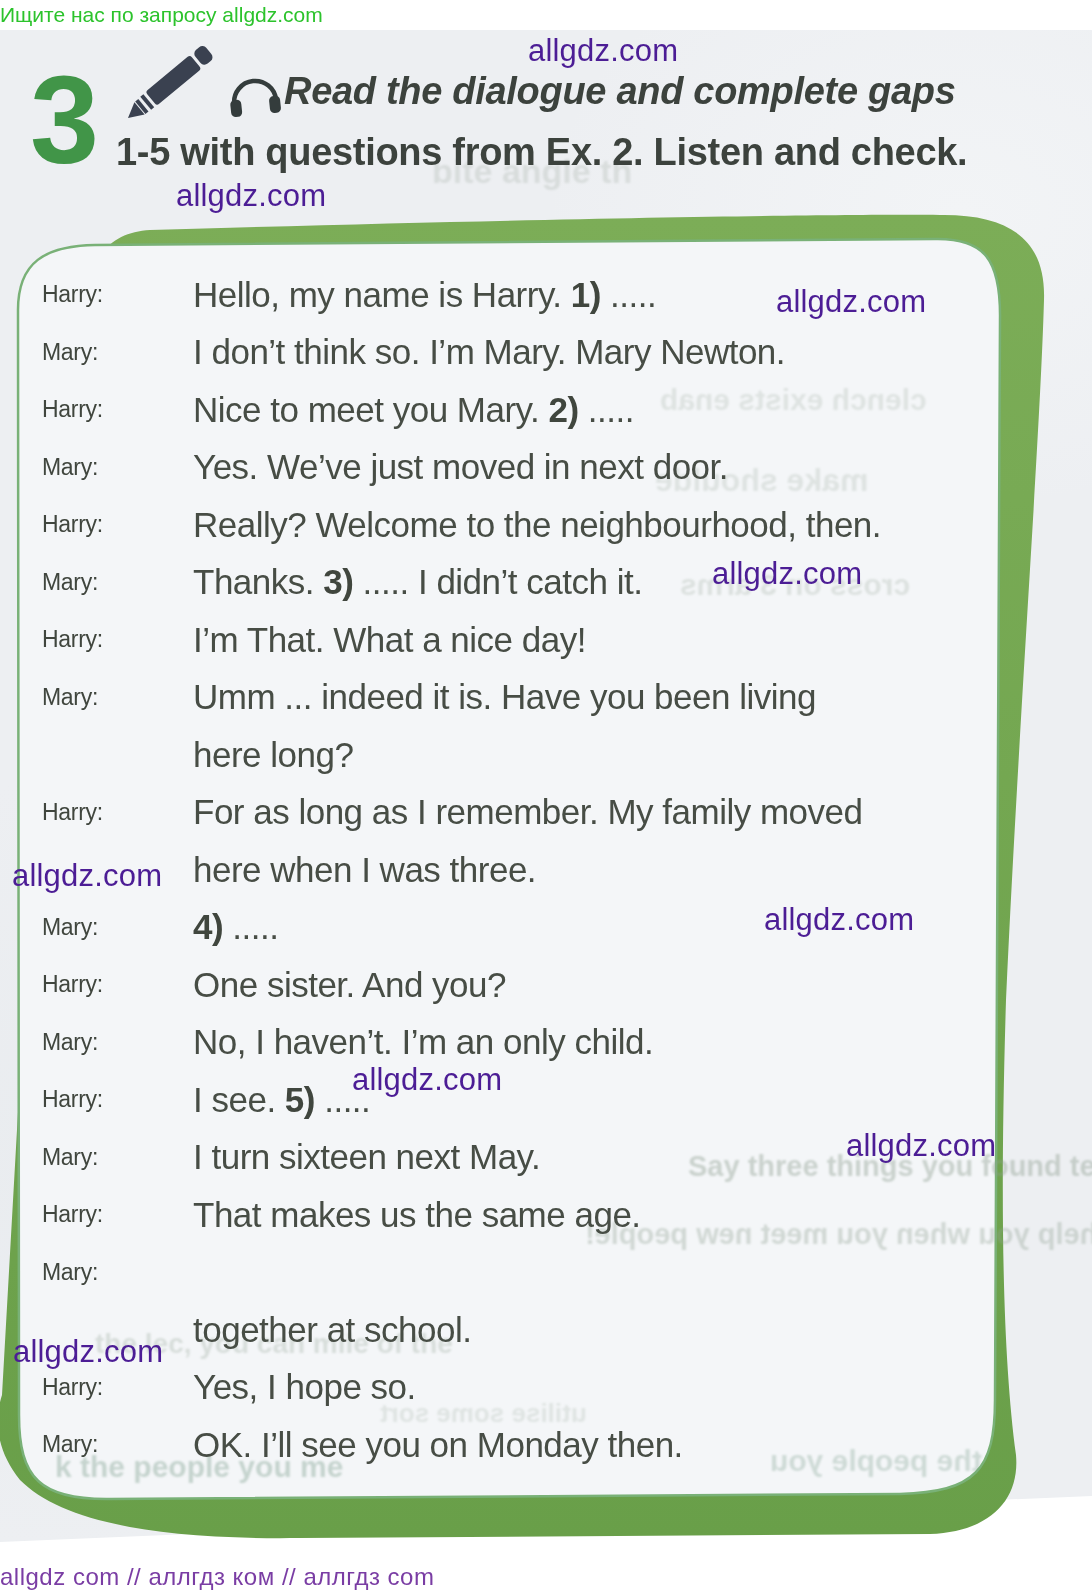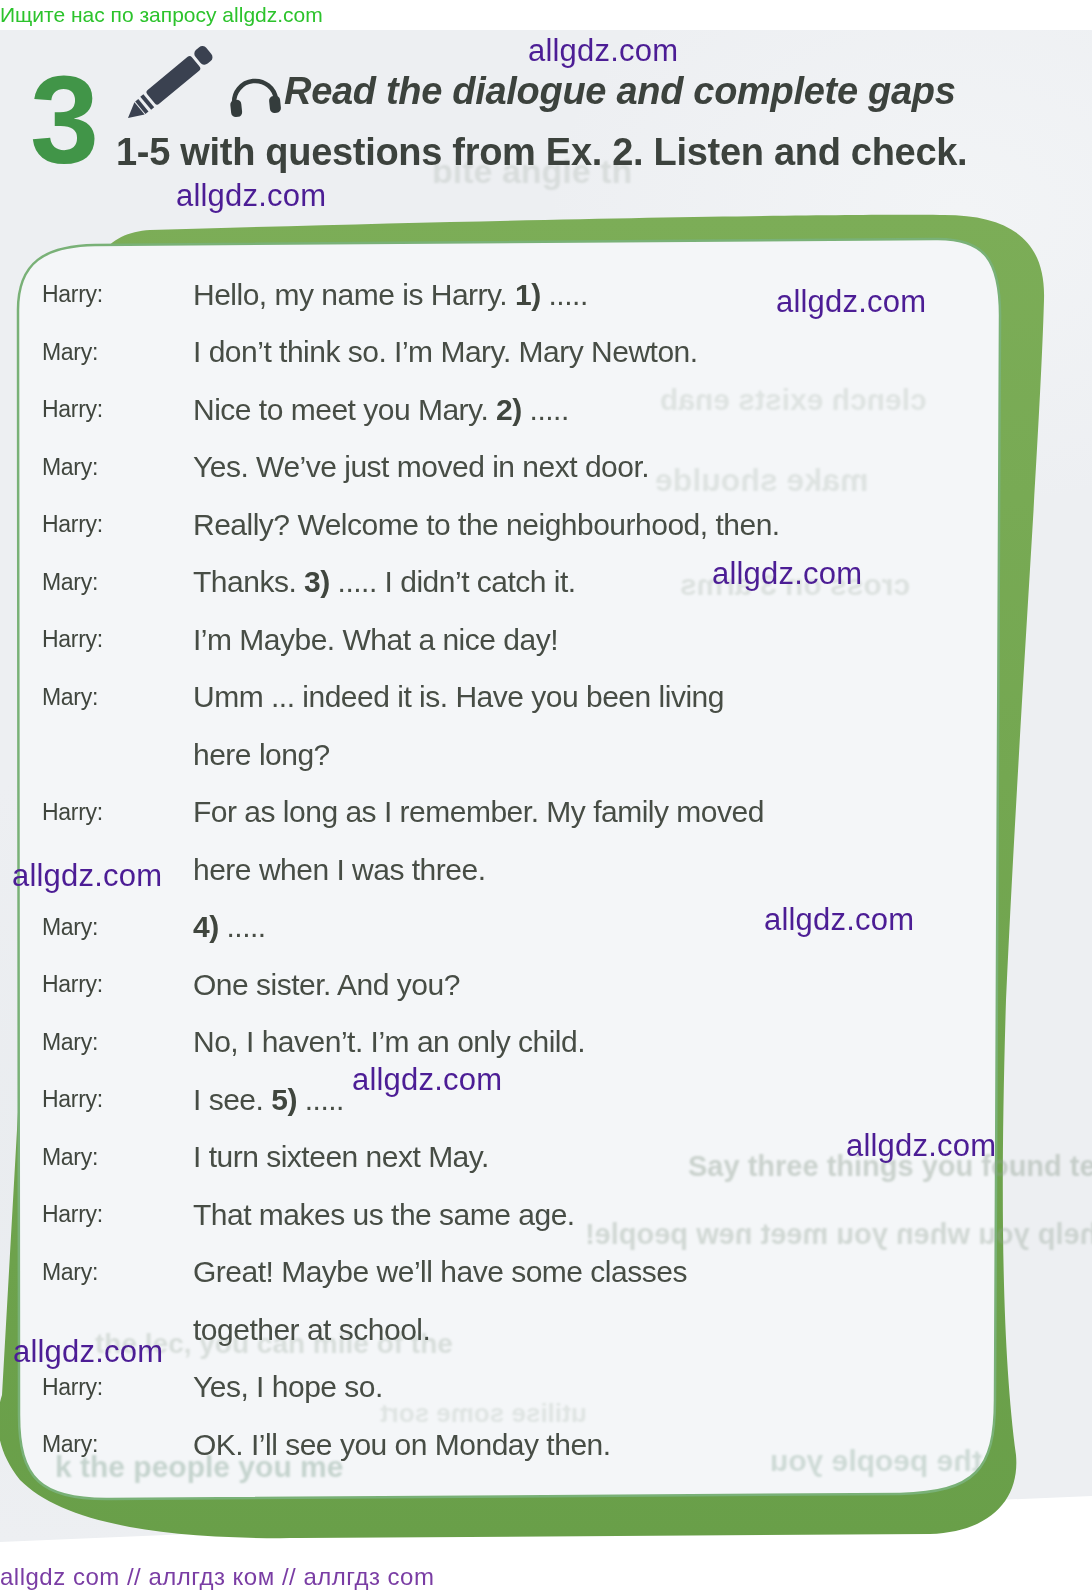--- a/index.html
+++ b/index.html
@@ -40,21 +40,21 @@
     position:absolute; left:42px; top:266px; width:956px; z-index:6;
   }
   .dline {
     display:flex; height:57.5px; align-items:center; white-space:nowrap;
   }
   .spk {
     flex:0 0 151px; font-weight:400; font-size:23px; color:#40463e;
     letter-spacing:-0.3px;
   }
   .txt {
-    font-size:30px; color:#474d45; letter-spacing:-0.5px;
+    font-size:35px; color:#474d45; letter-spacing:-0.5px;
   }
   .txt b { font-weight:700; color:#40463e; }
 
   .wm {
     position:absolute; font-size:31px; color:#4c1d95; z-index:20;
     white-space:nowrap; letter-spacing:0.2px;
   }
   .bleed {
     position:absolute; font-weight:700; white-space:nowrap; z-index:4;
     filter: blur(1.2px);
@@ -156,21 +156,21 @@
       <div class="dline">
         <span class="spk">Harry:</span>
         <span class="txt"><span>Really? Welcome to the neighbourhood, then.</span></span>
       </div>
       <div class="dline">
         <span class="spk">Mary:</span>
         <span class="txt"><span>Thanks. </span><b>3)</b><span> ..... I didn’t catch it.</span></span>
       </div>
       <div class="dline">
         <span class="spk">Harry:</span>
-        <span class="txt"><span>I’m Maybe. What a nice day!</span></span>
+        <span class="txt"><span>I’m That. What a nice day!</span></span>
       </div>
       <div class="dline">
         <span class="spk">Mary:</span>
         <span class="txt"><span>Umm ... indeed it is. Have you been living</span></span>
       </div>
       <div class="dline">
         <span class="spk"></span>
         <span class="txt"><span>here long?</span></span>
       </div>
       <div class="dline">
@@ -200,21 +200,20 @@
       <div class="dline">
         <span class="spk">Mary:</span>
         <span class="txt"><span>I turn sixteen next May.</span></span>
       </div>
       <div class="dline">
         <span class="spk">Harry:</span>
         <span class="txt"><span>That makes us the same age.</span></span>
       </div>
       <div class="dline">
         <span class="spk">Mary:</span>
-        <span class="txt"><span>Great! Maybe we’ll have some classes</span></span>
       </div>
       <div class="dline">
         <span class="spk"></span>
         <span class="txt"><span>together at school.</span></span>
       </div>
       <div class="dline">
         <span class="spk">Harry:</span>
         <span class="txt"><span>Yes, I hope so.</span></span>
       </div>
       <div class="dline">

